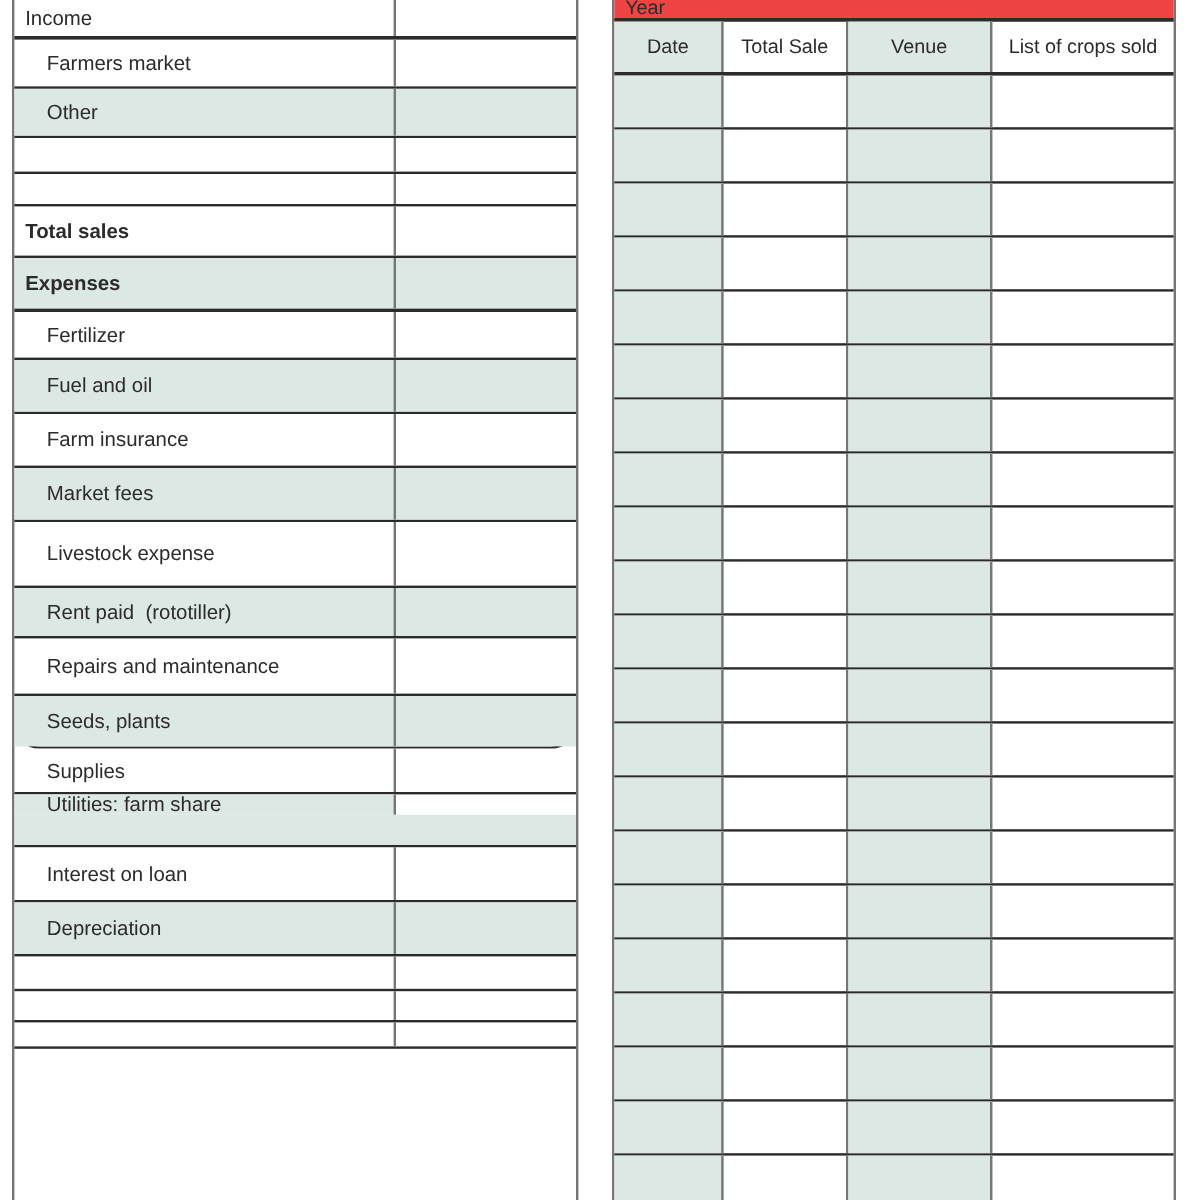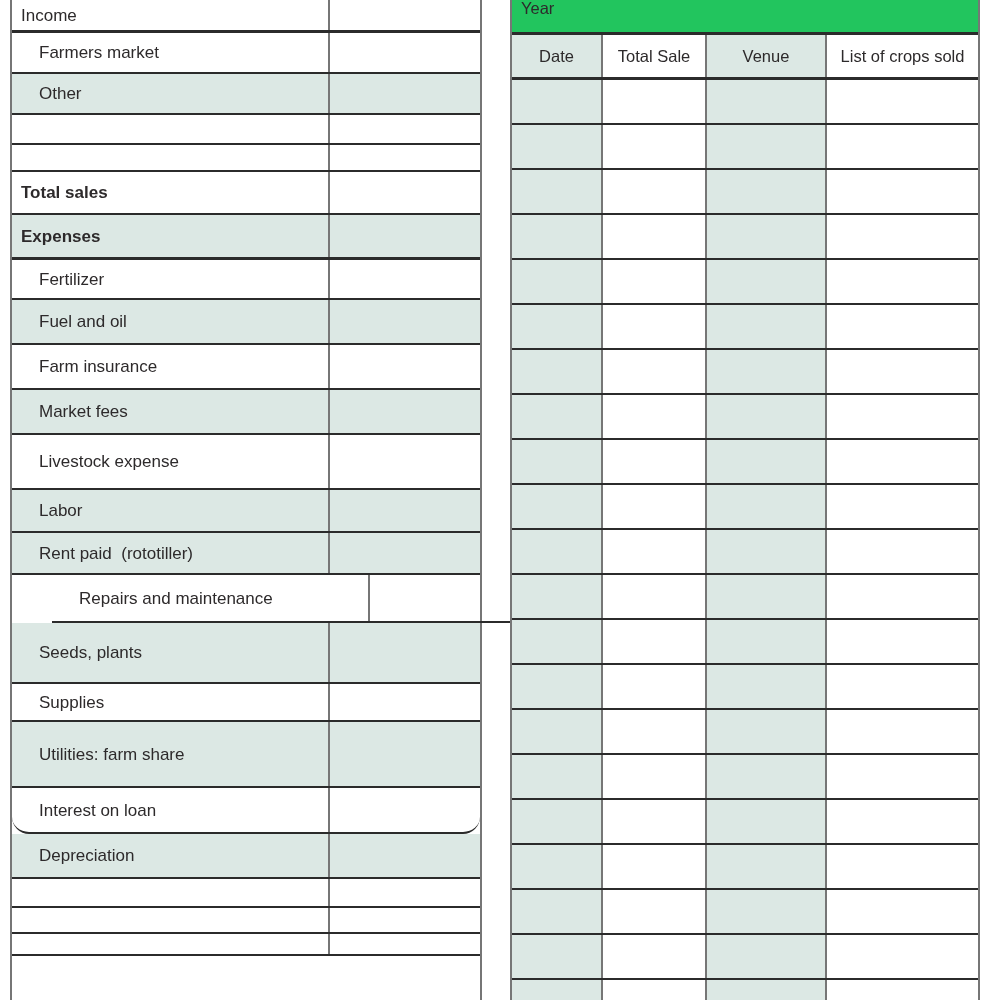--- a/index.html
+++ b/index.html
@@ -26,22 +26,22 @@
   .lcell.valuec{flex:1;}
   .lbl{font-size:17px;white-space:pre;line-height:1;}
   .lbl.bold{font-weight:bold;}
   .indent1 .lbl{padding-left:9px;}
   .indent2 .lbl{padding-left:27px;}
 
   
   .rtable{position:absolute;left:510px;top:0;width:470px;height:1014px;
     border-left:2px solid var(--border-gray);border-right:2px solid var(--border-gray);
     background:#fff;}
-  .year-row{display:flex;align-items:flex-start;height:35px;padding-left:9px;
-    border-bottom:3px solid var(--border-dark);background:#22c55e;}
+  .year-row{display:flex;align-items:flex-end;height:18px;padding-left:9px;
+    border-bottom:3px solid var(--border-dark);background:#ef4444;}
   .year-row .lbl{font-size:16.5px;}
   .rrow{display:flex;width:100%;border-bottom:2px solid var(--border-dark);}
   .rrow.head{height:45px;border-bottom-width:3px;}
   .rrow.body{height:45px;}
   .rcell{display:flex;align-items:center;justify-content:center;}
   .rcell.c0{width:91px;border-right:2px solid var(--border-gray);}
   .rcell.c1{width:104px;border-right:2px solid var(--border-gray);}
   .rcell.c2{width:120px;border-right:2px solid var(--border-gray);}
   .rcell.c3{flex:1;}
   .rcell.shaded{background:var(--shade);}
@@ -114,57 +114,51 @@
           <span class="lbl">Market fees</span>
         </div>
         <div class="lcell valuec"></div>
       </div>
       <div class="lrow" style="height: 55px;">
         <div class="lcell labelc indent2">
           <span class="lbl">Livestock expense</span>
         </div>
         <div class="lcell valuec"></div>
       </div>
-      <div class="lrow shaded" style="height: 43px;">
-        <div class="lcell labelc indent2">
-          <span class="lbl">Labor</span>
-        </div>
-        <div class="lcell valuec"></div>
-      </div>
       <div class="lrow shaded" style="height: 42px;">
         <div class="lcell labelc indent2">
           <span class="lbl">Rent paid  (rototiller)</span>
         </div>
         <div class="lcell valuec"></div>
       </div>
-      <div class="lrow" style="height: 48px; margin-left: 40px;">
+      <div class="lrow" style="height: 48px;">
         <div class="lcell labelc indent2">
           <span class="lbl">Repairs and maintenance</span>
         </div>
         <div class="lcell valuec"></div>
       </div>
-      <div class="lrow shaded" style="height: 61px;">
+      <div class="lrow shaded" style="height: 44px; border-radius: 21px;">
         <div class="lcell labelc indent2">
           <span class="lbl">Seeds, plants</span>
         </div>
         <div class="lcell valuec"></div>
       </div>
       <div class="lrow" style="height: 38px;">
         <div class="lcell labelc indent2">
           <span class="lbl">Supplies</span>
         </div>
         <div class="lcell valuec"></div>
       </div>
-      <div class="lrow shaded" style="height: 66px;">
+      <div class="lrow shaded" style="height: 44px; flex-direction: column;">
         <div class="lcell labelc indent2">
           <span class="lbl">Utilities: farm share</span>
         </div>
         <div class="lcell valuec"></div>
       </div>
-      <div class="lrow" style="height: 46px; border-radius: 17px;">
+      <div class="lrow" style="height: 46px;">
         <div class="lcell labelc indent2">
           <span class="lbl">Interest on loan</span>
         </div>
         <div class="lcell valuec"></div>
       </div>
       <div class="lrow shaded" style="height: 45px;">
         <div class="lcell labelc indent2">
           <span class="lbl">Depreciation</span>
         </div>
         <div class="lcell valuec"></div>

